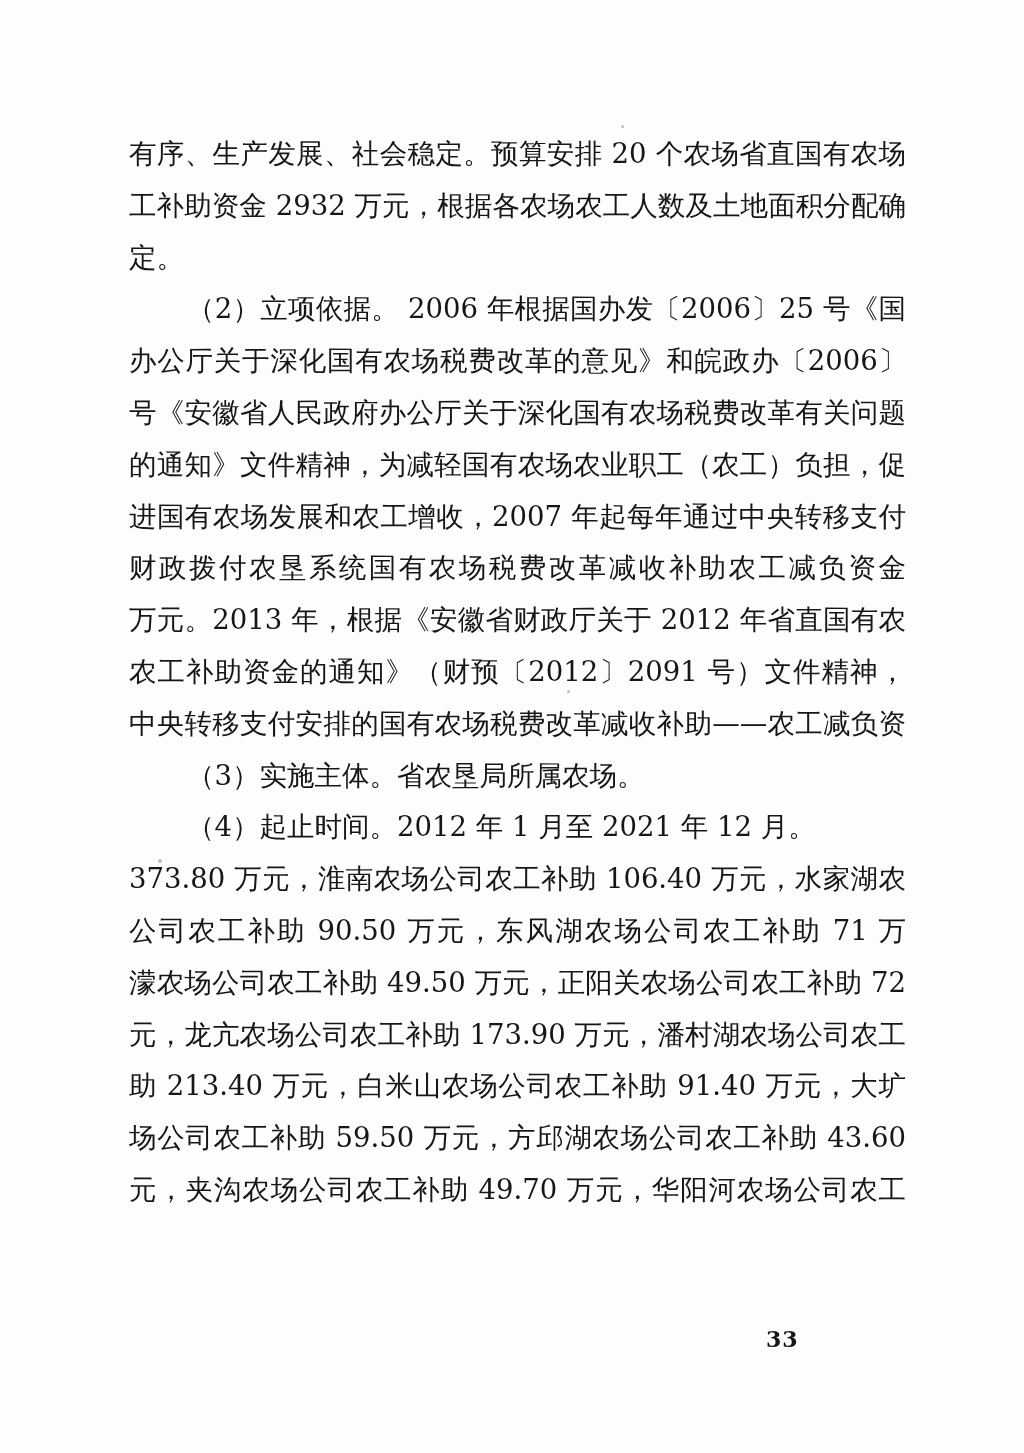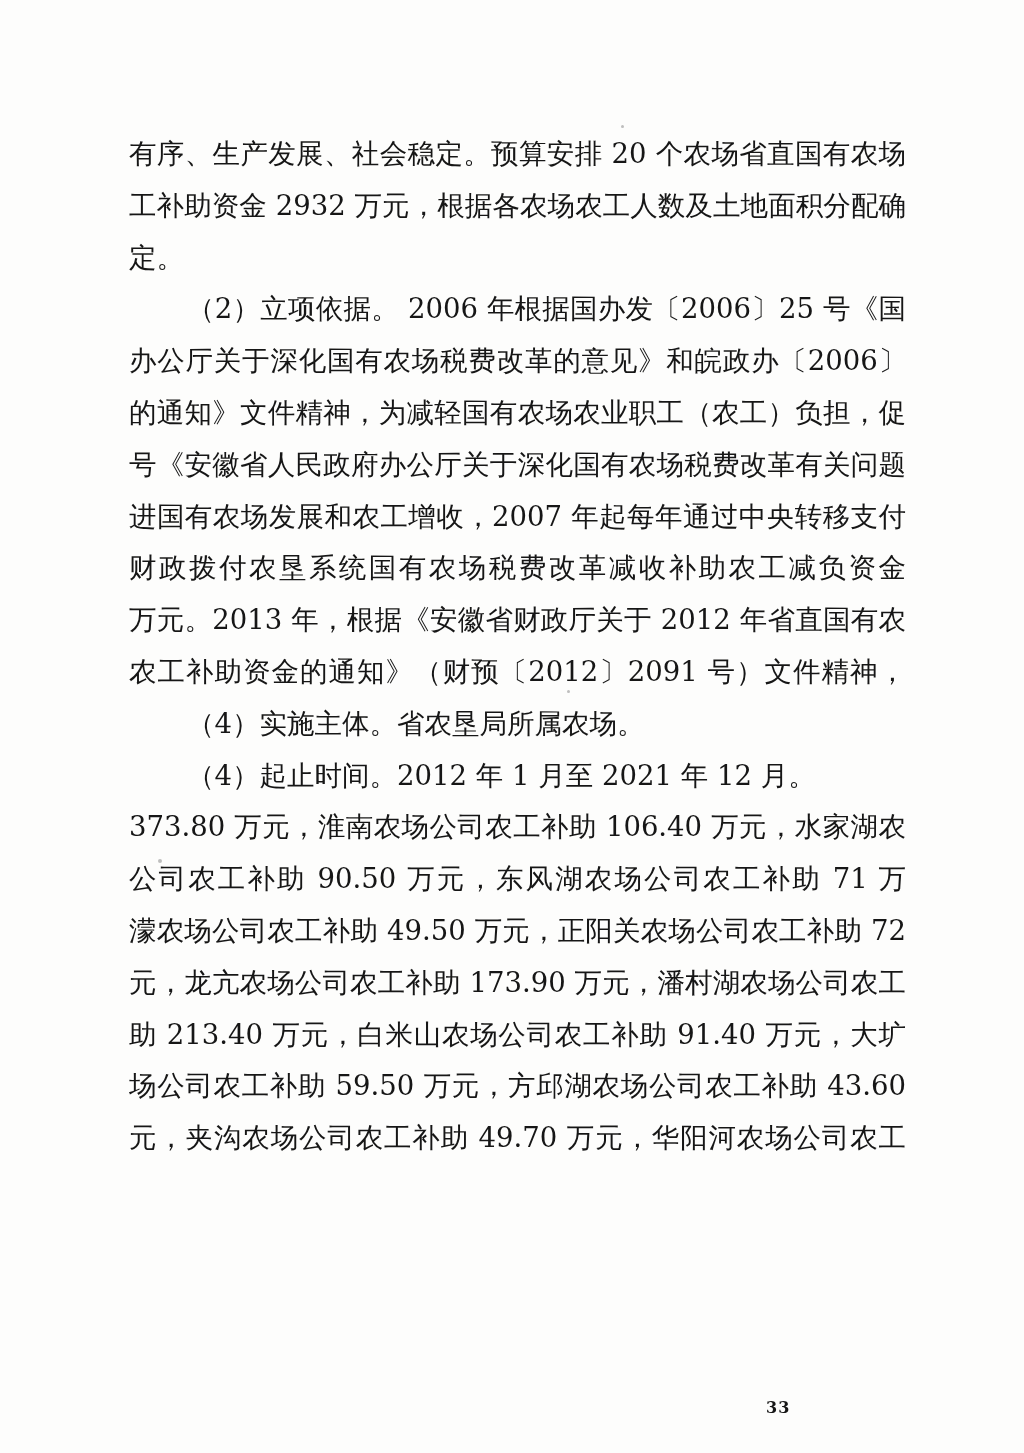--- a/index.html
+++ b/index.html
@@ -36,22 +36,22 @@
   }
   .line.full {
     text-align-last: justify;
   }
   .line.indent {
     text-indent: 58px;
   }
   .page-number {
     position: absolute;
     left: 766px;
-    top: 1398px;
-    font-size: 16px;
+    top: 1326px;
+    font-size: 22px;
     font-weight: bold;
     letter-spacing: 1px;
   }
   .speck {
     position: absolute;
     width: 4px;
     height: 4px;
     border-radius: 50%;
     background: #8a8a8a;
     opacity: 0.55;
@@ -63,27 +63,28 @@
 </head>
 <body>
 
 <div class="page">
   <div class="text-block">
       <div class="line full">有序、生产发展、社会稳定。预算安排 20 个农场省直国有农场农</div>
       <div class="line full">工补助资金 2932 万元，根据各农场农工人数及土地面积分配确</div>
       <div class="line">定。</div>
       <div class="line indent full">（2）立项依据。 2006 年根据国办发〔2006〕25 号《国务院</div>
       <div class="line full">办公厅关于深化国有农场税费改革的意见》和皖政办〔2006〕47</div>
+      <div class="line full">号《安徽省人民政府办公厅关于深化国有农场税费改革有关问题</div>
       <div class="line full">的通知》文件精神，为减轻国有农场农业职工（农工）负担，促</div>
-      <div class="line full">号《安徽省人民政府办公厅关于深化国有农场税费改革有关问题</div>
       <div class="line full">进国有农场发展和农工增收，2007 年起每年通过中央转移支付省</div>
       <div class="line full">财政拨付农垦系统国有农场税费改革减收补助农工减负资金 3207</div>
       <div class="line full">万元。2013 年，根据《安徽省财政厅关于 2012 年省直国有农场</div>
       <div class="line full">农工补助资金的通知》（财预〔2012〕2091 号）文件精神，往年</div>
-      <div class="line indent">（4）实施主体。省农垦局所属农场。</div>
+      <div class="line full">中央转移支付安排的国有农场税费改革减收补助——农工减负资</div>
+      <div class="line indent">（3）实施主体。省农垦局所属农场。</div>
       <div class="line indent">（4）起止时间。2012 年 1 月至 2021 年 12 月。</div>
       <div class="line full">373.80 万元，淮南农场公司农工补助 106.40 万元，水家湖农场</div>
       <div class="line full">公司农工补助 90.50 万元，东风湖农场公司农工补助 71 万元，阜</div>
       <div class="line full">濛农场公司农工补助 49.50 万元，正阳关农场公司农工补助 72 万</div>
       <div class="line full">元，龙亢农场公司农工补助 173.90 万元，潘村湖农场公司农工补</div>
       <div class="line full">助 213.40 万元，白米山农场公司农工补助 91.40 万元，大圹圩农</div>
       <div class="line full">场公司农工补助 59.50 万元，方邱湖农场公司农工补助 43.60 万</div>
       <div class="line full">元，夹沟农场公司农工补助 49.70 万元，华阳河农场公司农工补</div>
     </div>
   <div class="page-number">33</div>

